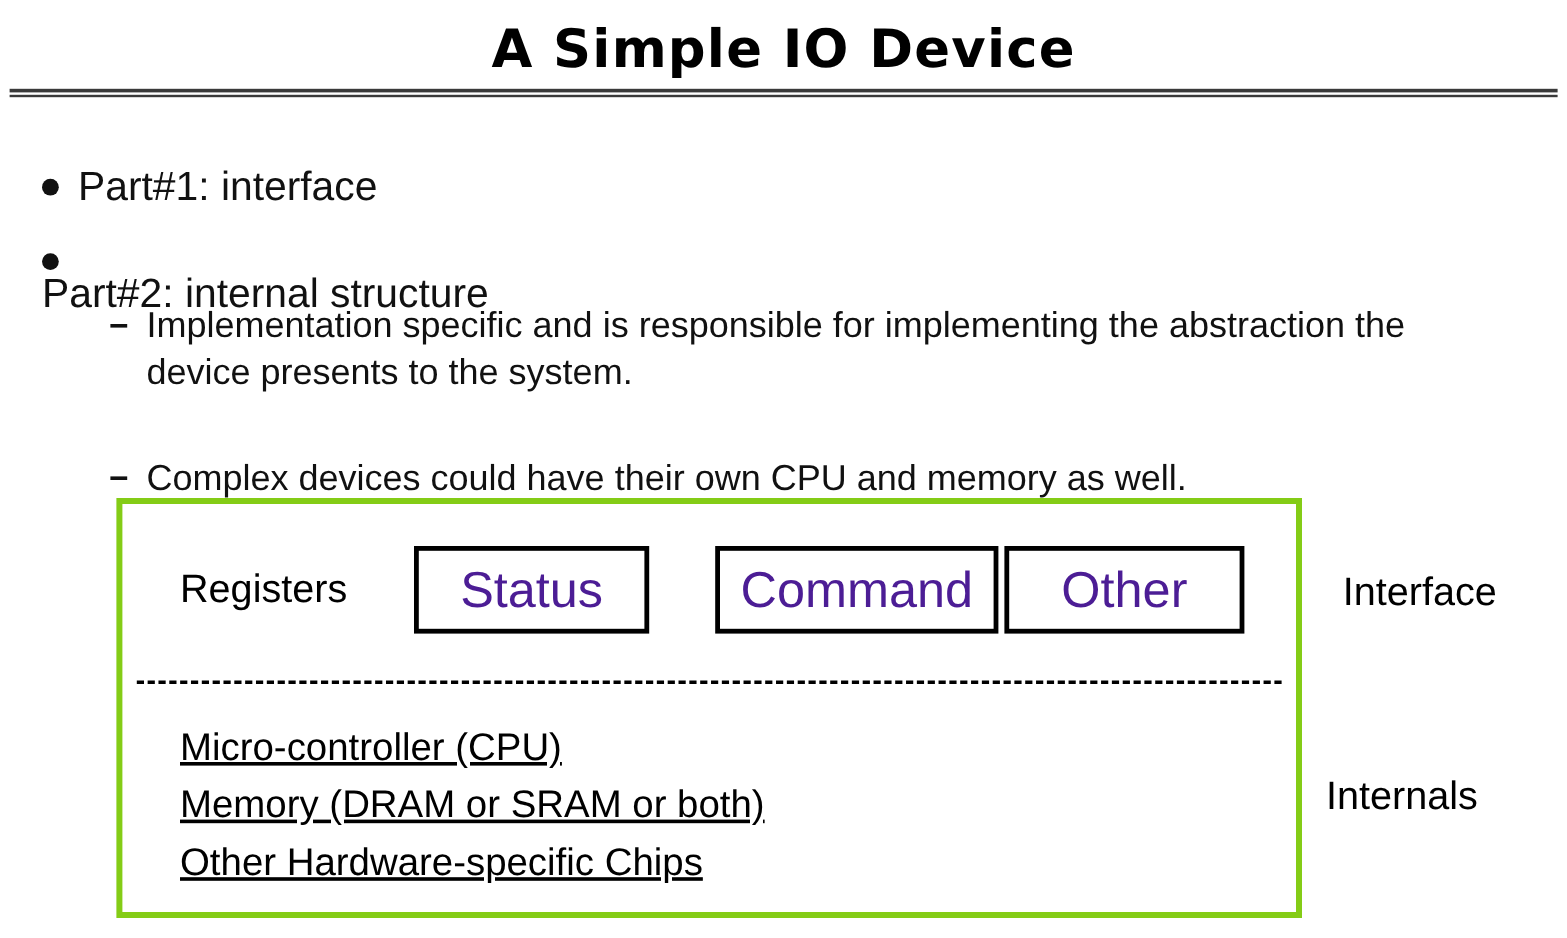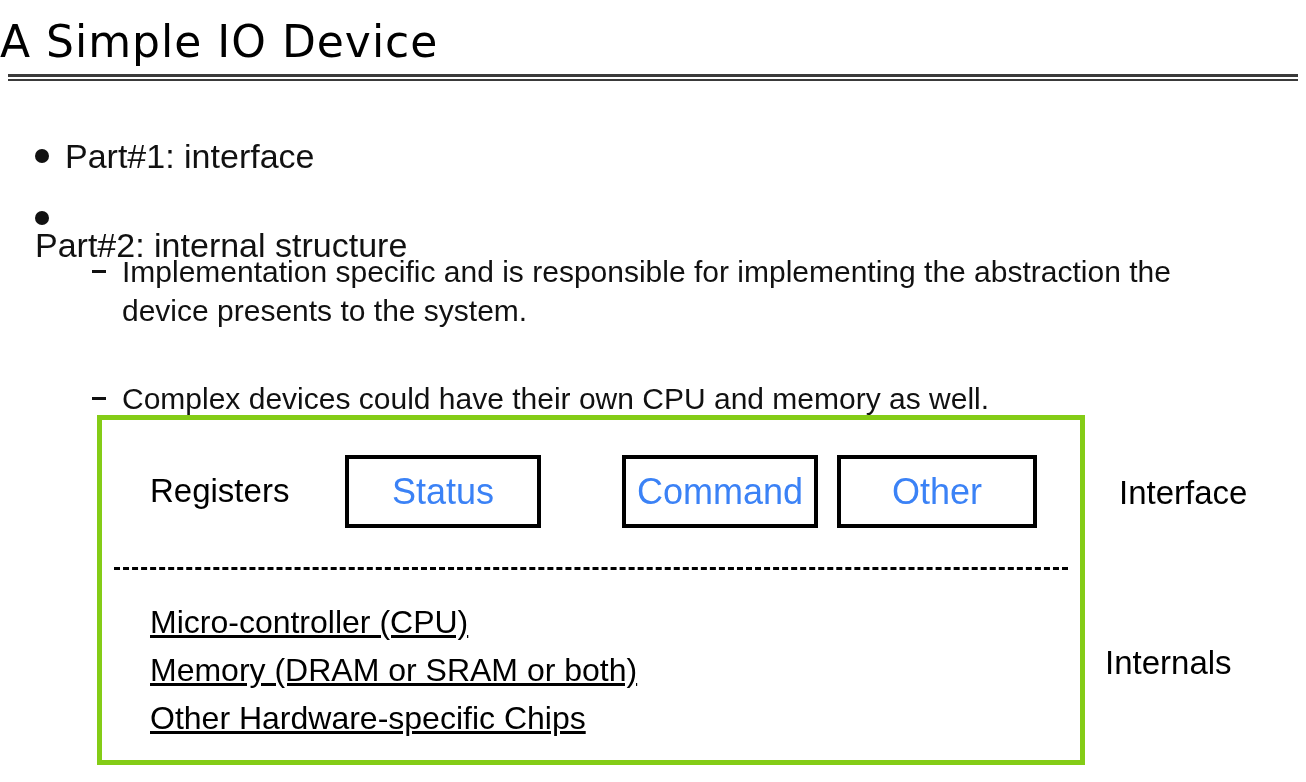--- a/index.html
+++ b/index.html
@@ -5,23 +5,23 @@
   * { margin:0; padding:0; box-sizing:border-box; }
   html,body { background:#ffffff; }
   body {
     width:1306px; height:782px; position:relative; overflow:hidden;
     font-family:"Liberation Sans", sans-serif; color:#000;
   }
 
   
   .slide-title {
     position:absolute; top:16px; left:0; width:100%;
-    text-align:left;
+    text-align:center;
     font-family:"DejaVu Sans", sans-serif;
-    font-weight:400; font-size:44px; letter-spacing:1px;
+    font-weight:700; font-size:44px; letter-spacing:1px;
     color:#000;
   }
   .title-rule {
     position:absolute; top:74px; left:8px; right:8px; height:7px;
     border-top:3px solid #3a3a3a; border-bottom:2px solid #3a3a3a;
   }
 
   
   .bullet-row {
     position:absolute; left:35px; display:flex; align-items:flex-start;
@@ -49,24 +49,24 @@
     position:absolute; left:97px; top:415px; width:988px; height:350px;
     border:5px solid #84cc16; background:#fff;
   }
   .registers-label {
     position:absolute; left:48px; top:52px;
     font-size:33px; font-weight:500; color:#000;
   }
   .reg-box {
     position:absolute; top:35px; height:73px;
     border:4px solid #000; display:flex; align-items:center; justify-content:center;
-    font-size:36px; font-weight:500; color:#3b82f6; background:#fff;
+    font-size:42px; font-weight:500; color:#4c1d95; background:#fff;
   }
   .reg-box.status  { left:243px; width:196px; }
-  .reg-box.command { left:520px; width:196px;align-items:center; }
+  .reg-box.command { left:494px; width:236px;align-items:center; }
   .reg-box.data    { left:735px; width:200px; }
   .dashed-divider {
     position:absolute; left:12px; right:12px; top:147px; height:0;
     border-top:3px dashed #000;
   }
   .internals-text {
     position:absolute; left:48px; top:178px;
     font-size:32px; line-height:48px; font-weight:500; color:#000;text-decoration:underline;
   }
   .side-label {

